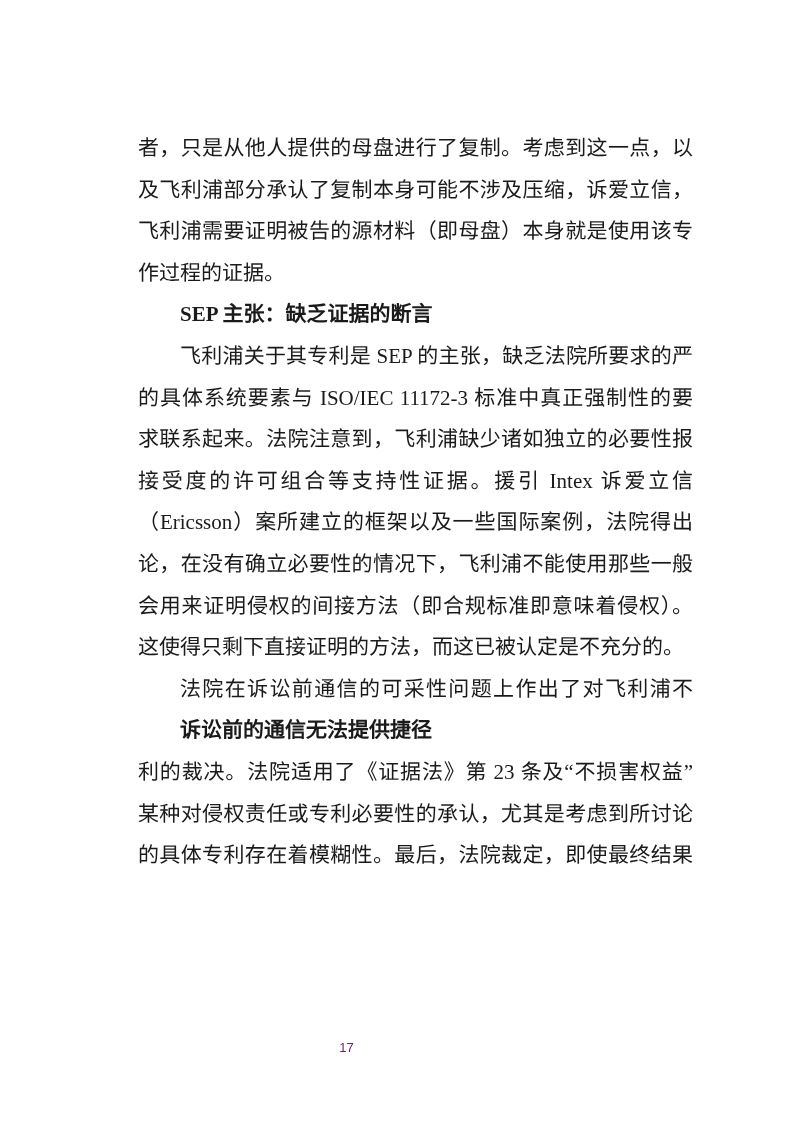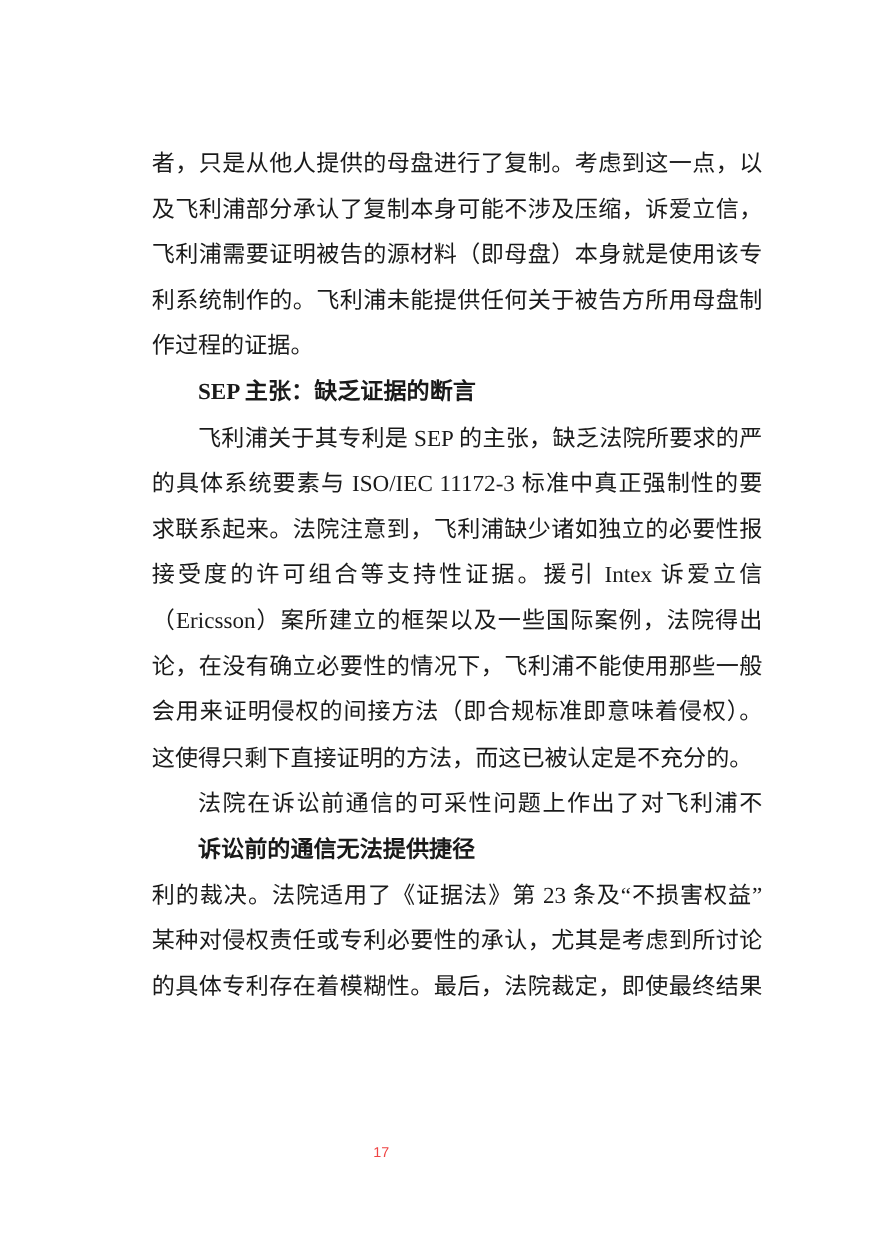--- a/index.html
+++ b/index.html
@@ -42,32 +42,31 @@
     font-weight: bold;
   }
   .footer {
     position: absolute;
     left: 0;
     width: 693px;
     top: 1040px;
     text-align: center;
     font-family: "Liberation Sans", "DejaVu Sans", sans-serif;
     font-size: 13px;
-    color: #ef4444;
+    color: #701a75;
   }
 </style>
 </head>
 <body>
 
 <div class="page">
   <div class="text-block">
     <div class="line">者，只是从他人提供的母盘进行了复制。考虑到这一点，以</div>
     <div class="line">及飞利浦部分承认了复制本身可能不涉及压缩，诉爱立信，</div>
     <div class="line">飞利浦需要证明被告的源材料（即母盘）本身就是使用该专</div>
-    <div class="line">利系统制作的。飞利浦未能提供任何关于被告方所用母盘制</div>
     <div class="line nj">作过程的证据。</div>
     <div class="line nj indent heading">SEP 主张：缺乏证据的断言</div>
     <div class="line indent">飞利浦关于其专利是 SEP 的主张，缺乏法院所要求的严</div>
     <div class="line">的具体系统要素与 ISO/IEC 11172-3 标准中真正强制性的要</div>
     <div class="line">求联系起来。法院注意到，飞利浦缺少诸如独立的必要性报</div>
     <div class="line">接受度的许可组合等支持性证据。援引 Intex 诉爱立信</div>
     <div class="line">（Ericsson）案所建立的框架以及一些国际案例，法院得出结</div>
     <div class="line">论，在没有确立必要性的情况下，飞利浦不能使用那些一般</div>
     <div class="line">会用来证明侵权的间接方法（即合规标准即意味着侵权）。</div>
     <div class="line nj">这使得只剩下直接证明的方法，而这已被认定是不充分的。</div>

